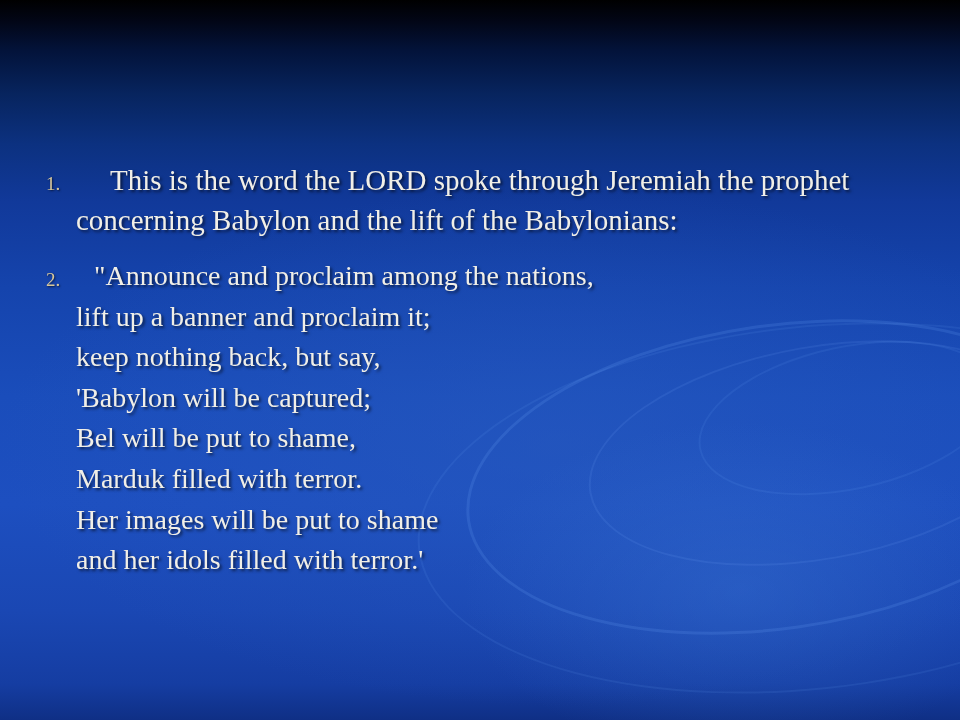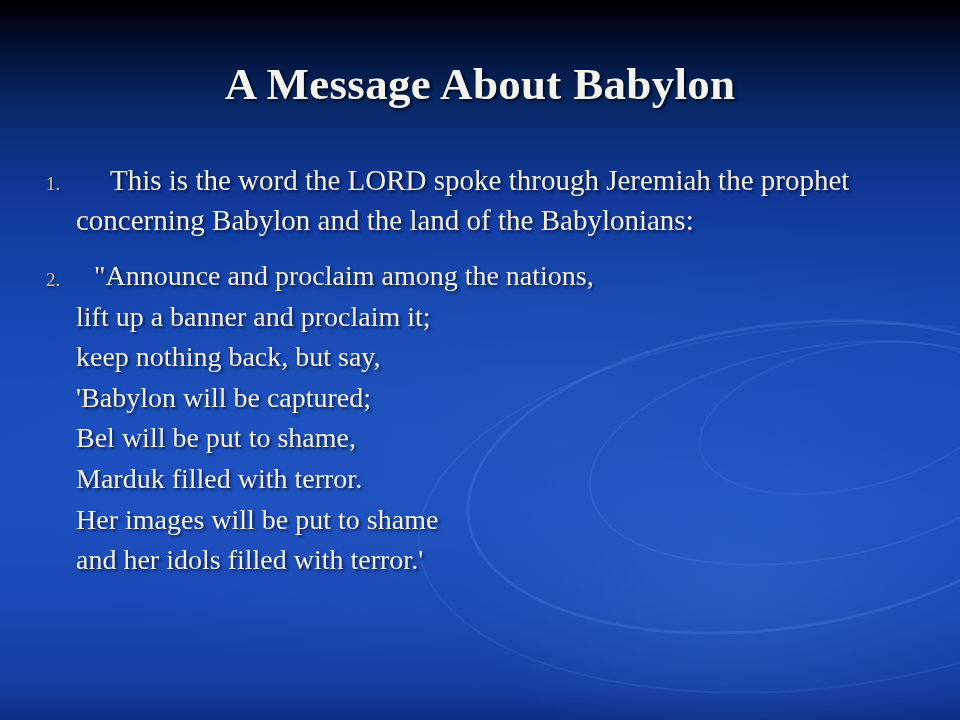--- a/index.html
+++ b/index.html
@@ -142,27 +142,26 @@
 <body>
 
 <div id="slide">
 
   <div class="glow"></div>
   <div class="swirl s3"></div>
   <div class="swirl s1"></div>
   <div class="swirl s2"></div>
   <div class="swirl s4"></div>
 
-  <div id="title">A Message About Babylon</div>
 
   <div id="body">
 
     <div class="item">
       <div class="num">1.</div>
-      <div class="text"><span class="indent"></span><span>This is the word the LORD spoke through Jeremiah the prophet concerning Babylon and the land of the Babylonians:</span></div>
+      <div class="text"><span class="indent"></span><span>This is the word the LORD spoke through Jeremiah the prophet concerning Babylon and the lift of the Babylonians:</span></div>
     </div>
 
     <div class="item">
       <div class="num">2.</div>
       <div class="text poem"><span class="lead"></span><span>"Announce and proclaim among the nations,
       lift up a banner and proclaim it;
       keep nothing back, but say,
       'Babylon will be captured;
       Bel will be put to shame,
       Marduk filled with terror.

